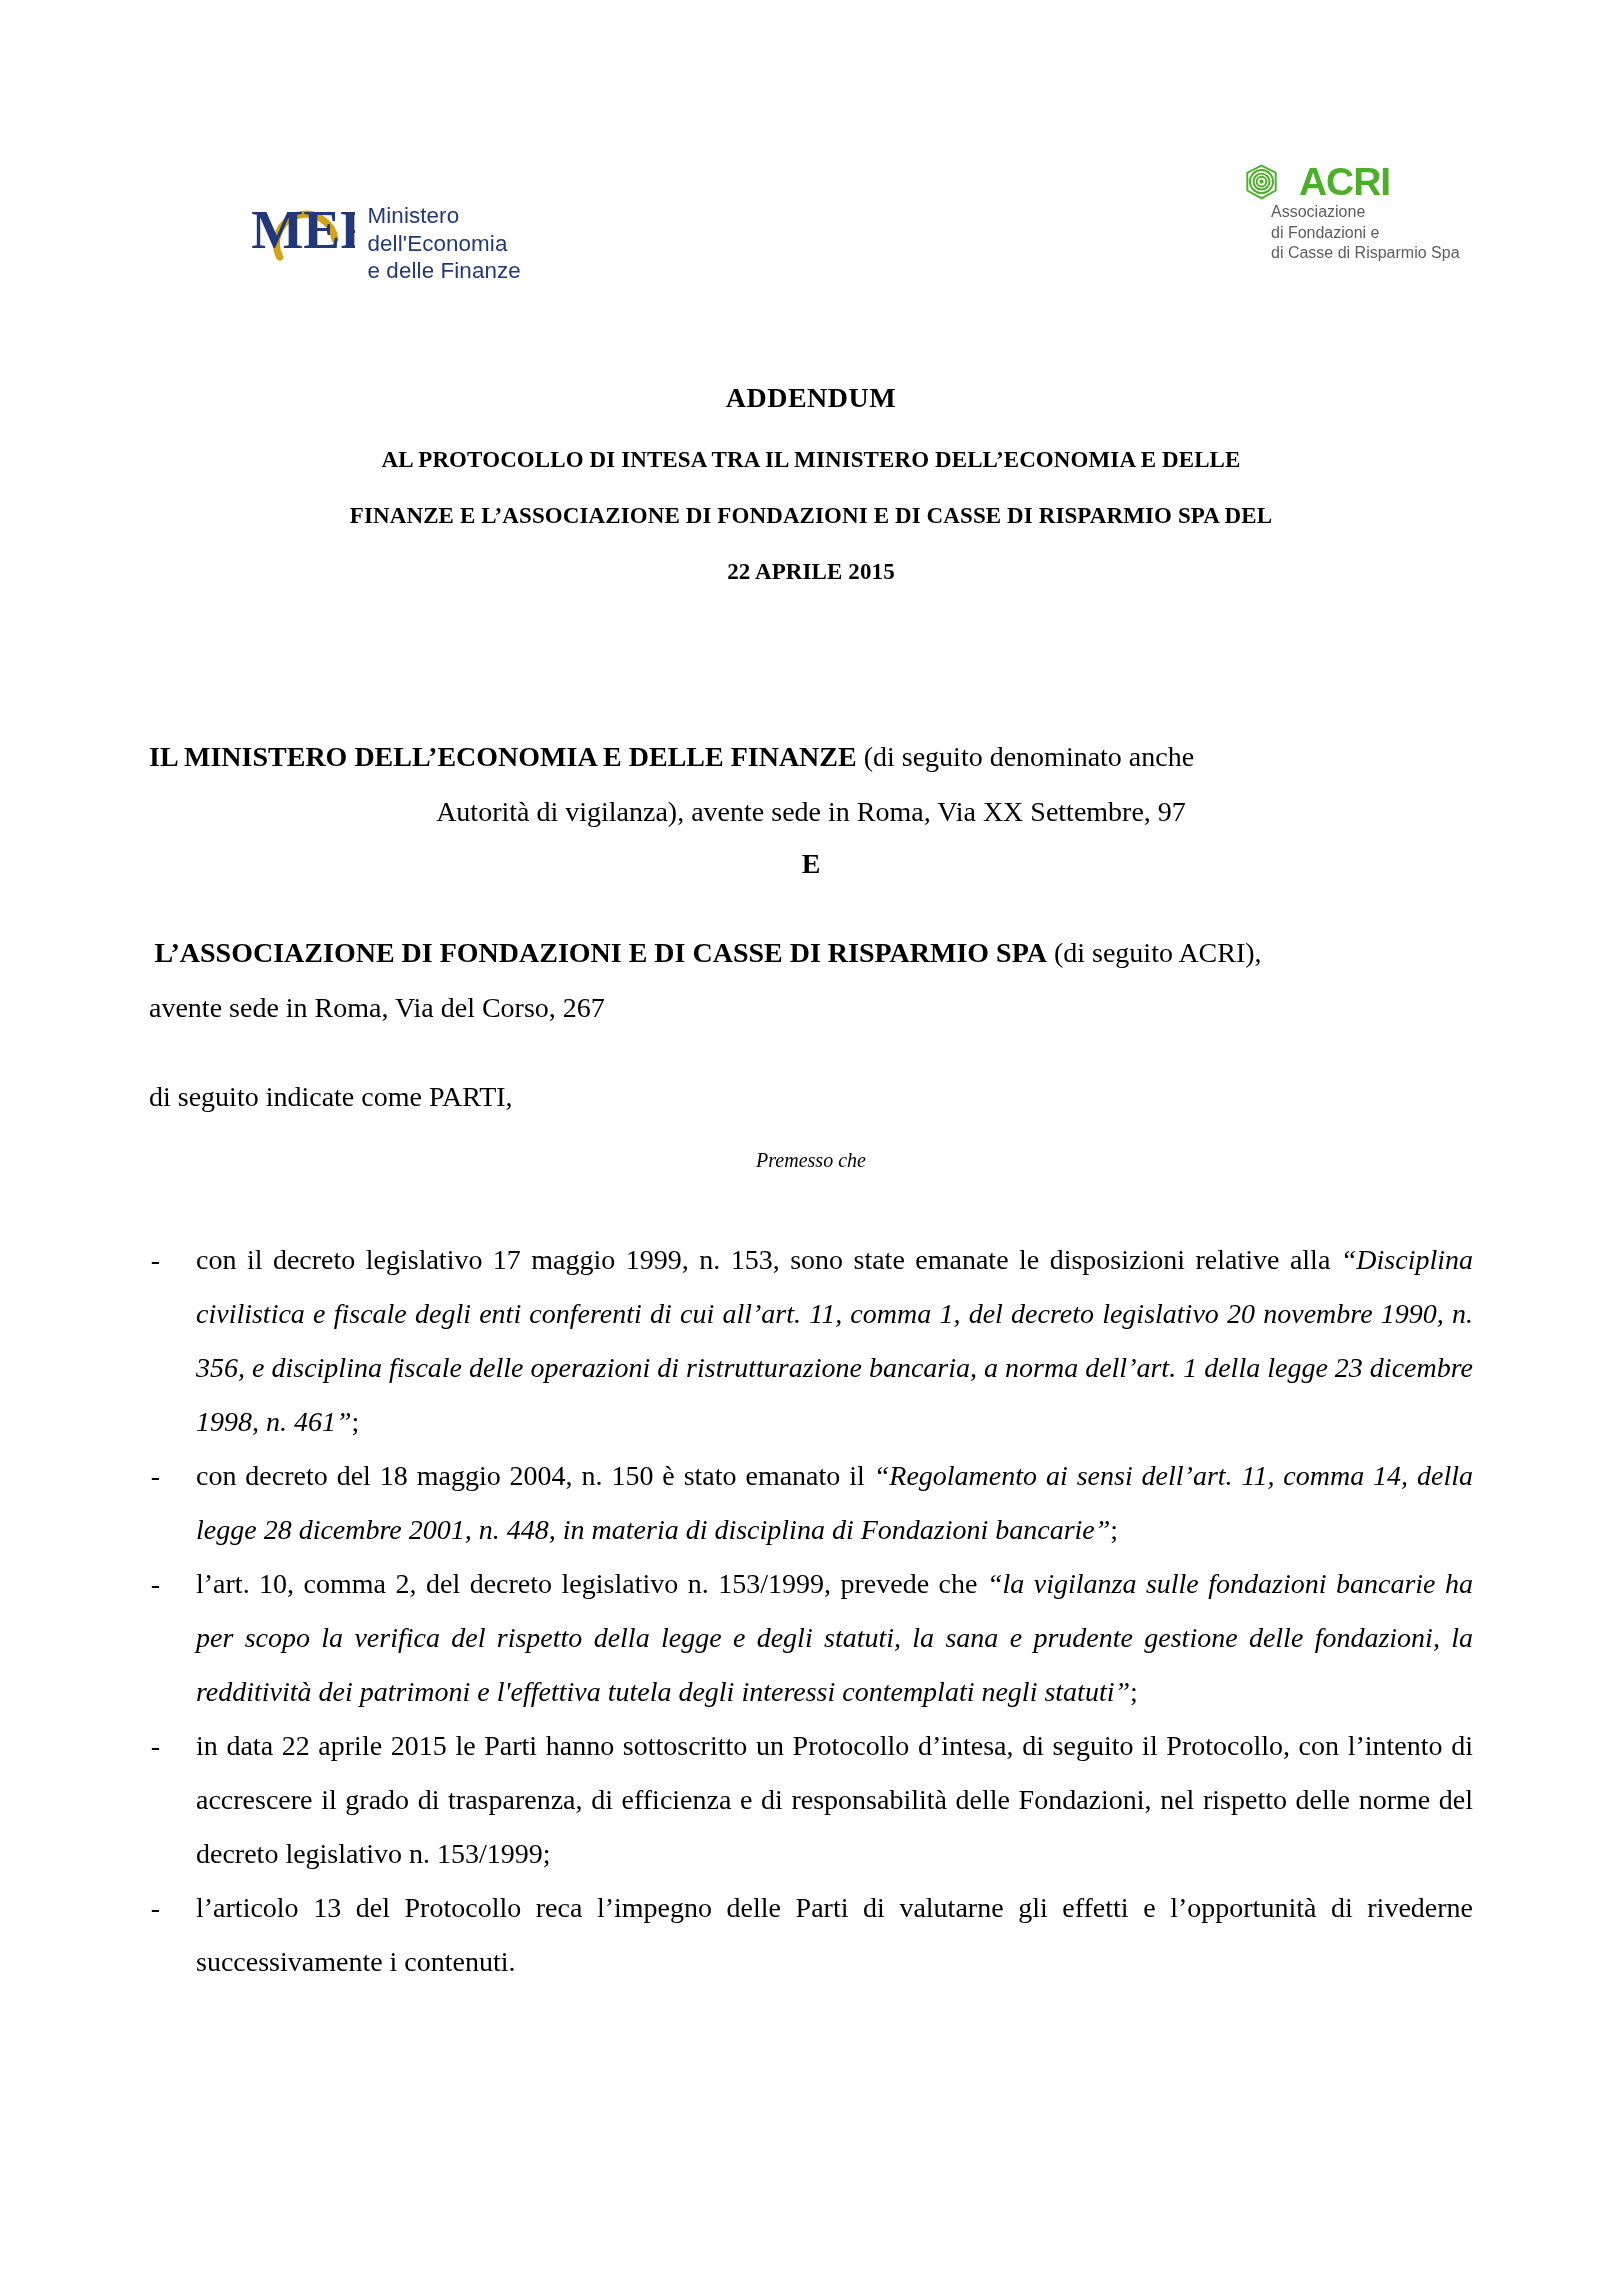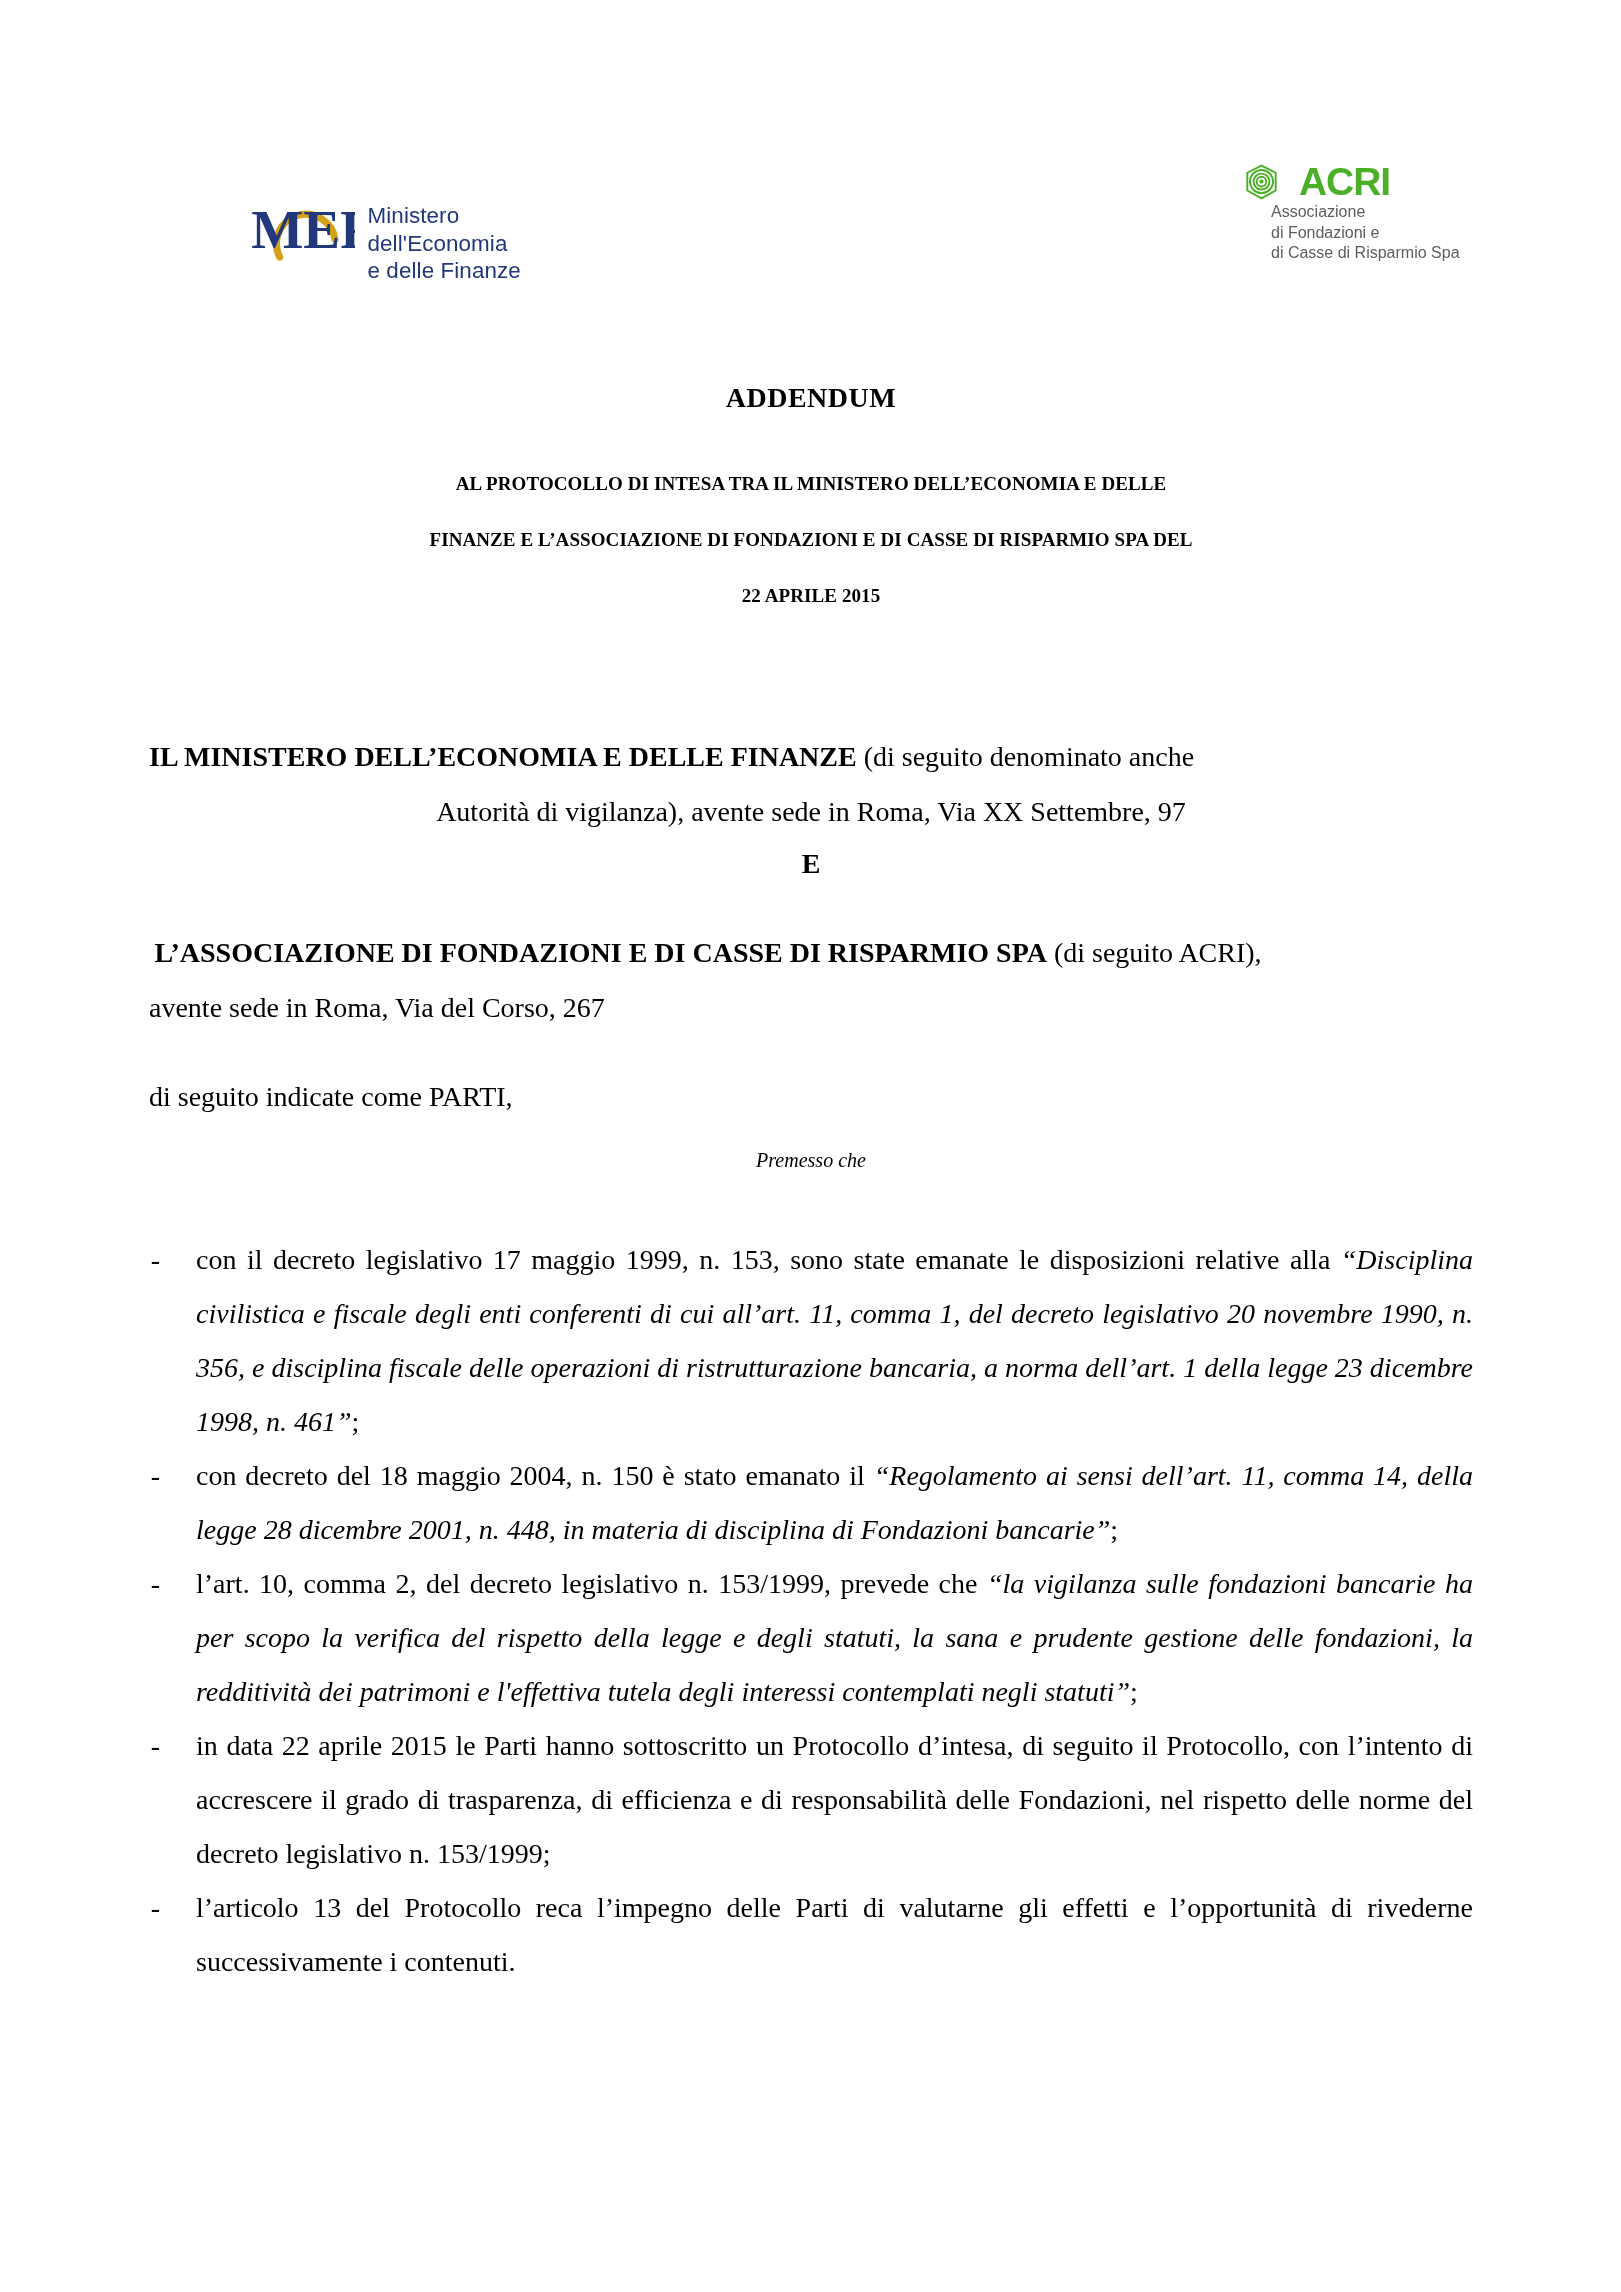--- a/index.html
+++ b/index.html
@@ -97,26 +97,26 @@
     width: 1324px;
     text-align: center;
     font-weight: bold;
     font-size: 28px;
     letter-spacing: 0.5px;
     margin-top: 32px;
   }
 
   .maintitle {
     position: absolute;
-    top: 456px;
-    left: 0;
-    width: 1324px;
-    text-align: center;
-    font-weight: bold;
-    font-size: 19px;
+    top: 432px;
+    left: 0;
+    width: 1324px;
+    text-align: center;
+    font-weight: bold;
+    font-size: 23px;
     line-height: 56px;
     letter-spacing: 0.1px;
   }
 
   .party {
     position: absolute;
     left: 0;
     width: 1324px;
     font-size: 28px;
     line-height: 55px;

